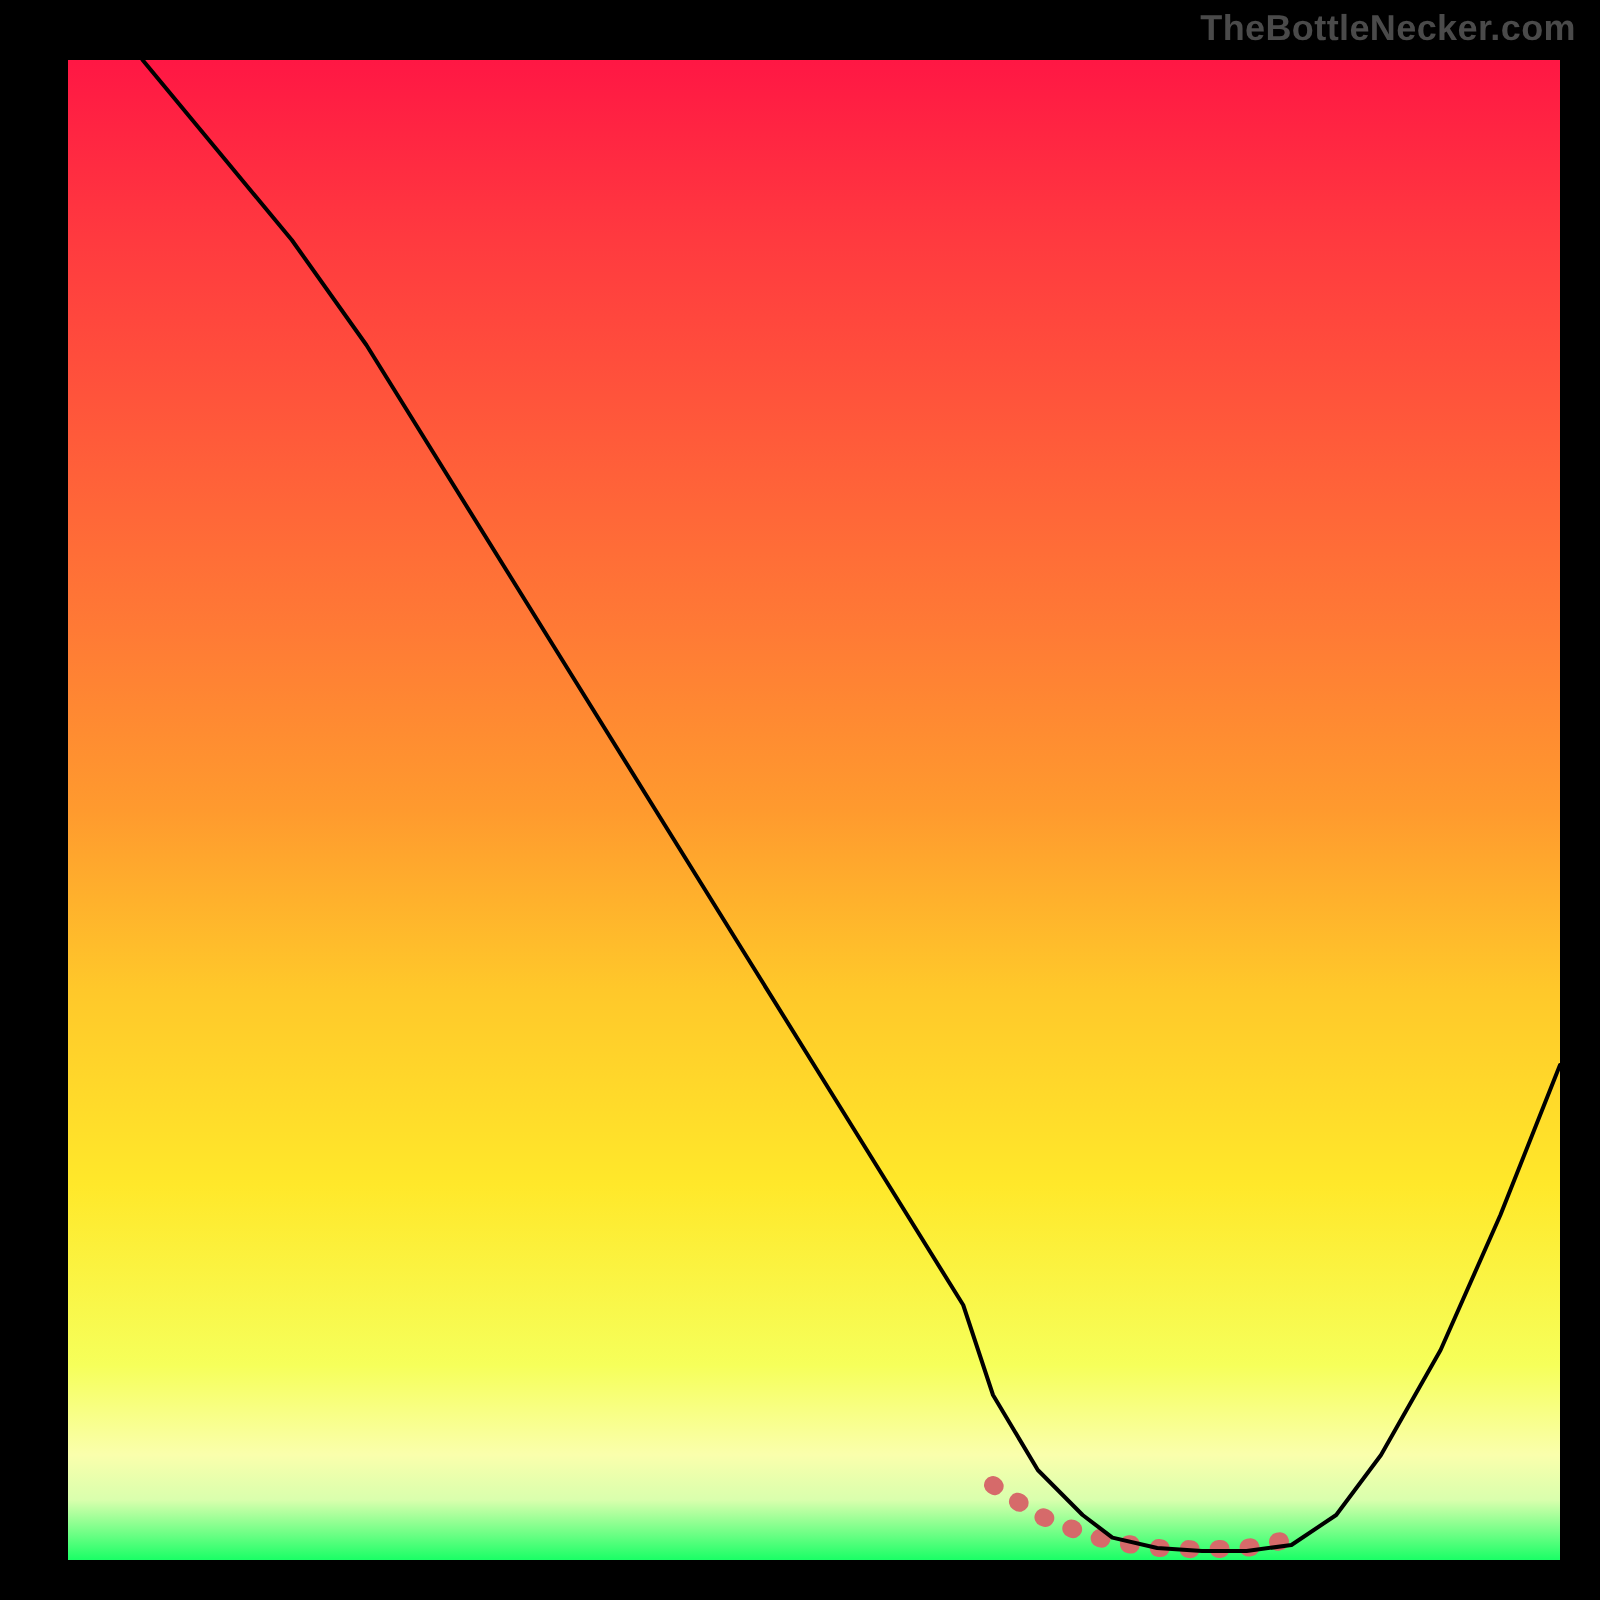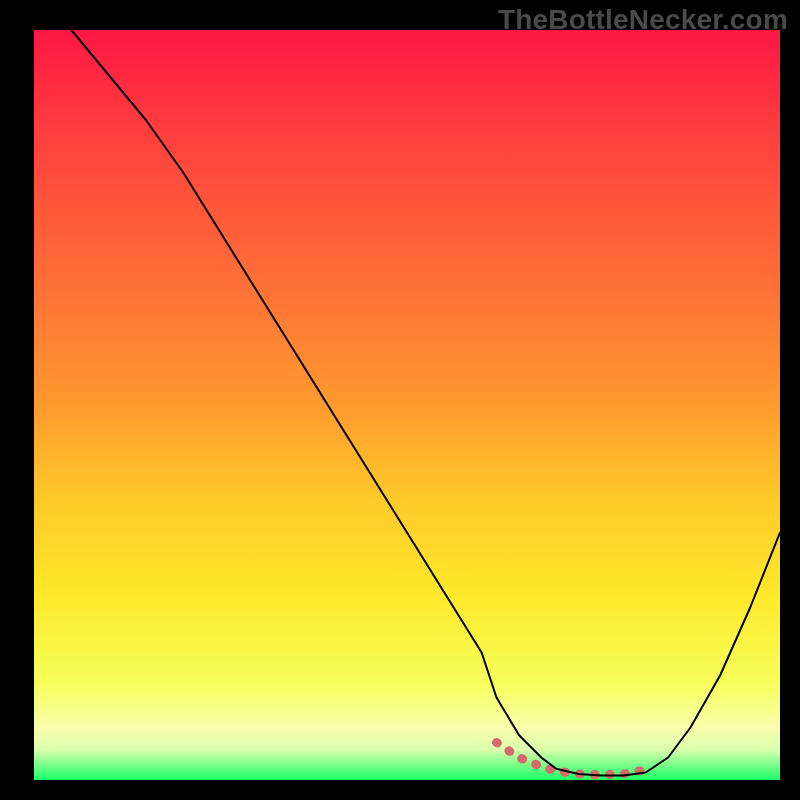--- a/index.html
+++ b/index.html
@@ -14,21 +14,21 @@
   .wrap {
     position: relative;
     width: 800px;
     height: 800px;
   }
   .watermark {
     position: absolute;
     top: 4px;
     right: 12px;
     color: #4a4a4a;
-    font-size: 28px;
+    font-size: 18px;
     font-weight: 600;
     letter-spacing: 0.2px;
     z-index: 10;
   }
   svg {
     position: absolute;
     top: 0;
     left: 0;
   }
 </style>

